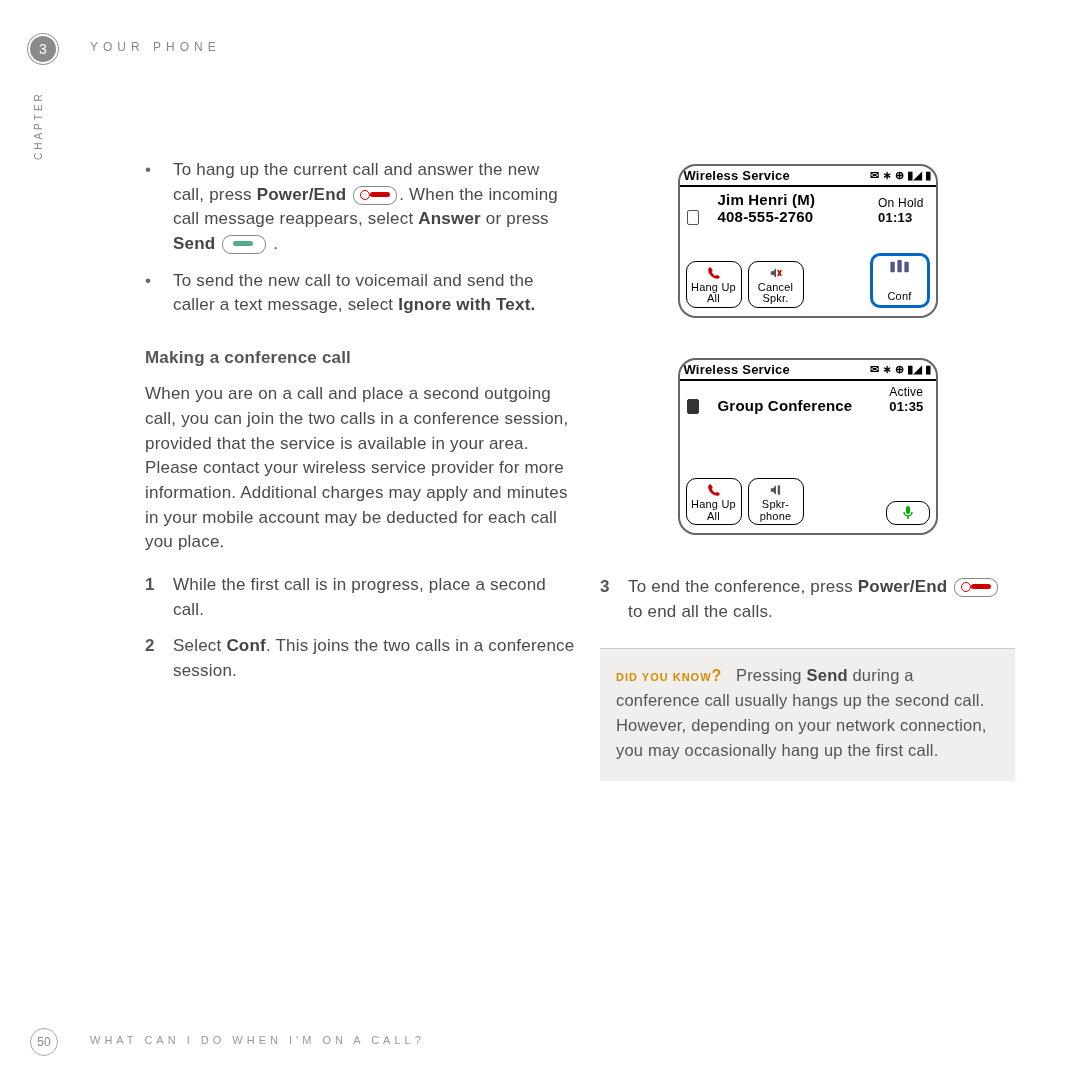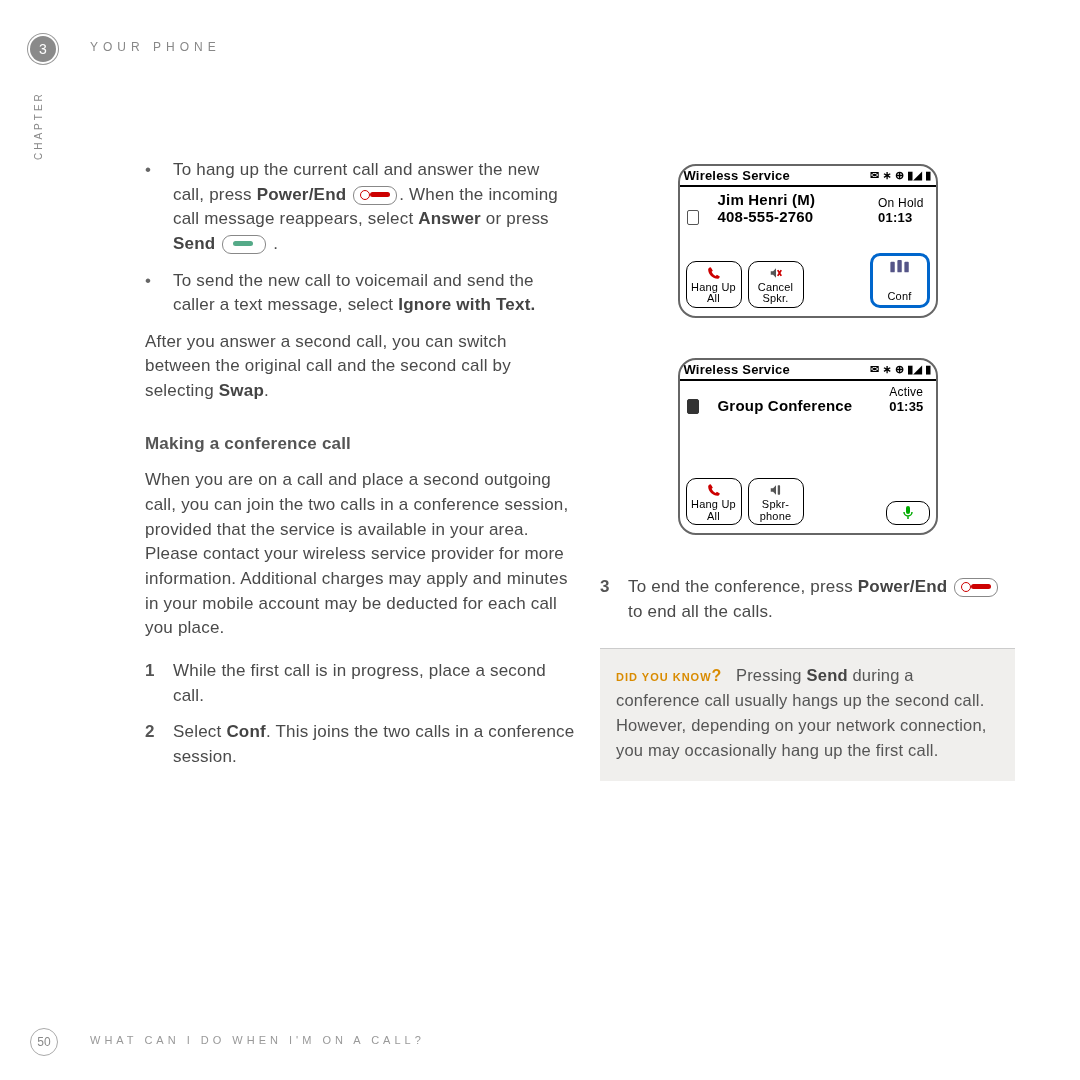--- a/index.html
+++ b/index.html
@@ -195,24 +195,20 @@
       <span class="inline-key send"></span><span> .</span>
     </div>
   </div>
   <div class="bullet-row">
     <div class="bullet-dot"></div>
     <div>
       <span>To send the new call to voicemail and send the caller a text message, select </span>
       <b>Ignore with Text.</b>
     </div>
   </div>
-  <div style="margin-top:8px;">
-    <span>After you answer a second call, you can switch between the original call and the second call by selecting </span>
-    <b>Swap</b><span>.</span>
-  </div>
 
   <div class="subhead">Making a conference call</div>
   <div style="margin-bottom:18px;">When you are on a call and place a second outgoing call, you can join the two calls in a conference session, provided that the service is available in your area. Please contact your wireless service provider for more information. Additional charges may apply and minutes in your mobile account may be deducted for each call you place.</div>
 
   <div class="num-row">
     <div class="num">1</div>
     <div>While the first call is in progress, place a second call.</div>
   </div>
   <div class="num-row">
     <div class="num">2</div>

